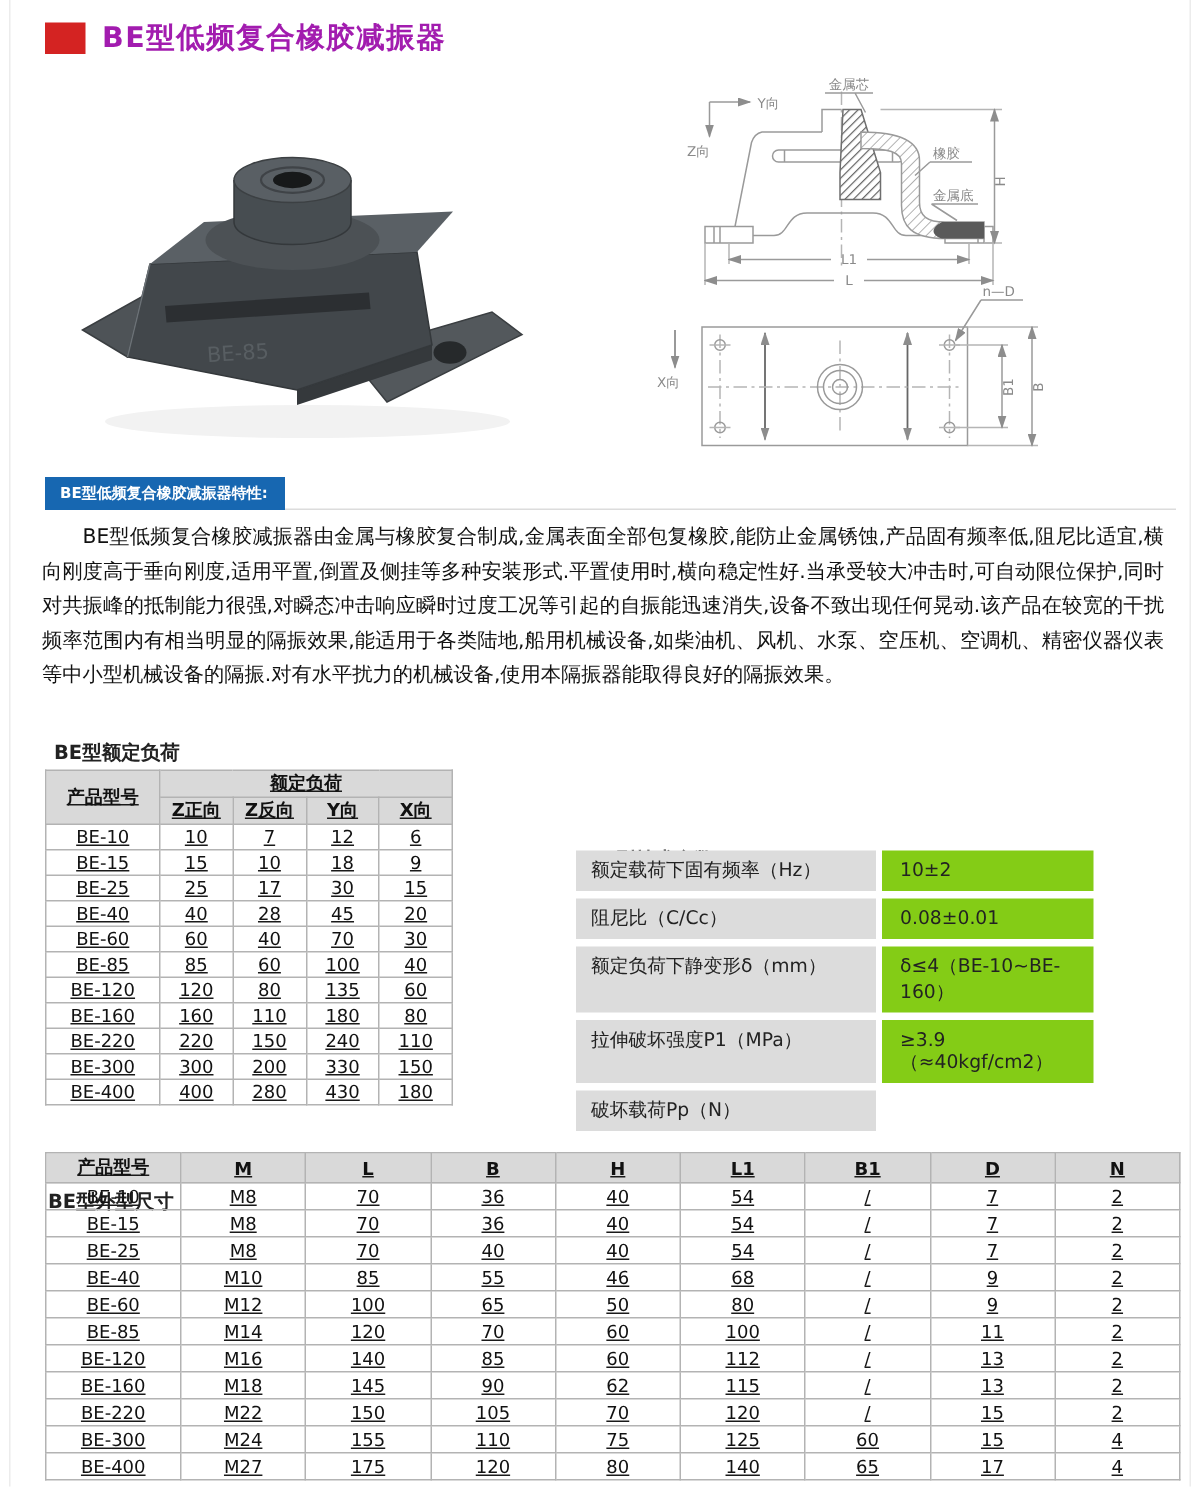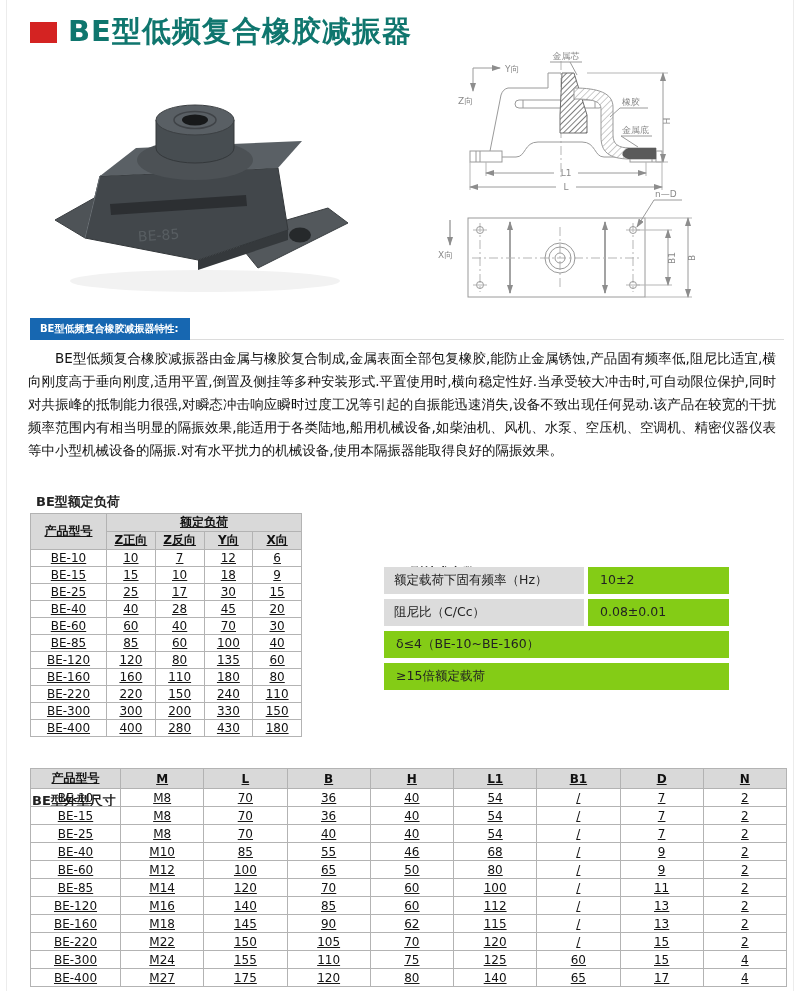--- a/index.html
+++ b/index.html
@@ -12,21 +12,21 @@
     overflow: hidden;
   }
   .page-frame {
     position:absolute; inset:0 6px;
     border-left:1px solid #ececec; border-right:1px solid #ececec;
     pointer-events:none;
   }
   
   .doc-header { position:absolute; left:30px; top:12px; display:flex; align-items:center; gap:11px; }
   .red-square { width:27px; height:21px; background:#d42322; }
-  .doc-title { font-size:29px; font-weight:bold; color:#0f766e; letter-spacing:1px; }
+  .doc-title { font-size:19px; font-weight:bold; color:#a21caf; letter-spacing:1px; }
   
   .photo-wrap { position:absolute; left:40px; top:78px; width:320px; height:230px; }
   .drawing-wrap { position:absolute; left:430px; top:45px; width:365px; height:280px; }
   
   .features-bar { position:absolute; left:30px; top:318px; right:16px; display:flex; align-items:flex-end; }
   .features-label { background:#1767b1; color:#fff; font-size:10px; font-weight:bold; padding:4px 12px 4px 10px; white-space:nowrap; }
   .features-rule { flex:1; border-bottom:1px solid #dcdcdc; height:1px; }
   .features-text {
     position:absolute; left:28px; top:347px; width:748px;
     font-size:13.5px; line-height:23px; text-indent:2em; text-align:justify; color:#111;
@@ -332,26 +332,31 @@
       <div class="param-label">额定载荷下固有频率（Hz）</div>
       <div class="param-value">10±2</div>
     </div>
 
     <div class="param-row">
       <div class="param-label">阻尼比（C/Cc）</div>
       <div class="param-value">0.08±0.01</div>
     </div>
 
     <div class="param-row">
+      <div class="param-label">额定负荷下静变形δ（mm）</div>
       <div class="param-value">δ≤4（BE-10~BE-160）</div>
     </div>
 
-
     <div class="param-row">
-      <div class="param-value">≥15倍额定载荷</div>
+      <div class="param-label">拉伸破坏强度P1（MPa）</div>
+      <div class="param-value">≥3.9（≈40kgf/cm2）</div>
+    </div>
+
+    <div class="param-row">
+      <div class="param-label">破坏载荷Pp（N）</div>
     </div>
   </div>
 
 <div class="section-title" id="dims-title">BE型外型尺寸</div>
 <table class="dims-table">
   <colgroup>
       <col style="width:90px">
       <col>
       <col>
       <col>

